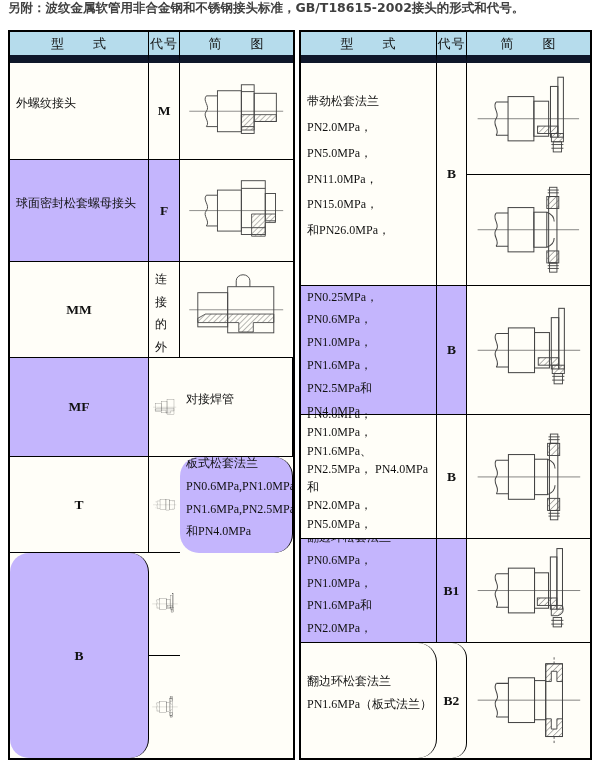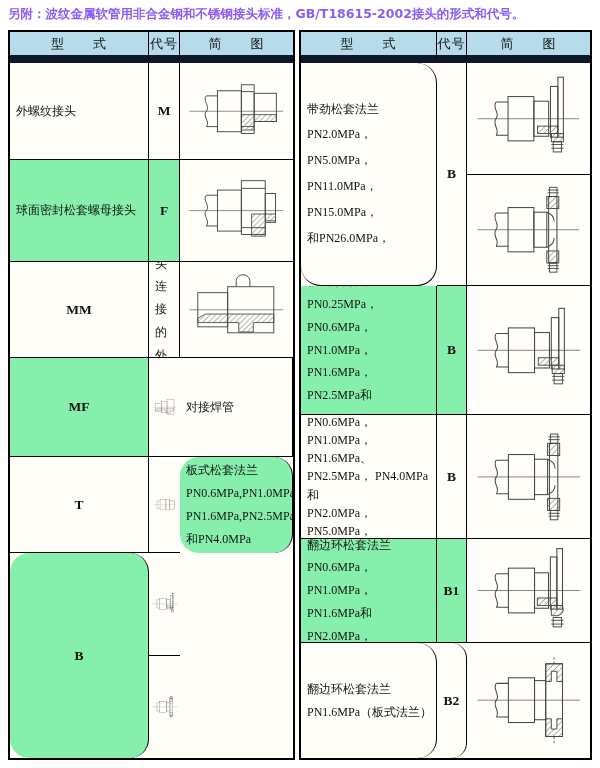--- a/index.html
+++ b/index.html
@@ -1,36 +1,36 @@
 <!DOCTYPE html>
 <html><head>
 <meta charset="utf-8">
 <style>
   html,body{margin:0;padding:0;background:#fff;}
   .page{position:relative;width:600px;height:768px;background:#ffffff;overflow:hidden;
         font-family:"Liberation Serif","DejaVu Serif",serif;color:#111;}
-  .title{position:absolute;left:8px;top:6px;width:588px;
+  .title{position:absolute;left:8px;top:0;width:588px;
          font-family:"DejaVu Sans","Liberation Sans",sans-serif;
-         font-weight:700;font-size:12.5px;white-space:nowrap;color:#8b5cf6;}
+         font-weight:700;font-size:12.5px;white-space:nowrap;color:#404040;}
   .tables{position:absolute;left:8px;top:30px;display:flex;gap:4px;}
   .tbl{display:grid;height:730px;border:2px solid #000;background:#fffef8;box-sizing:border-box;}
   .tbl-left {width:287px;grid-template-columns:139px 31px 1fr;
              grid-template-rows:31px 97px 102px 96px 99px 96px 1fr;}
   .tbl-right{width:293px;grid-template-columns:136px 30px 1fr;
              grid-template-rows:31px 223px 129px 124px 104px 1fr;}
   .c{border-right:1px solid #000;border-bottom:1px solid #000;box-sizing:border-box;
      display:flex;align-items:center;justify-content:center;overflow:hidden;background:#fffef8;}
   .c.lastcol{border-right:none;text-align:center;}
   .c.lastrow{border-bottom:none;border-radius:19px;}
   .hd{background:#b6dcec;border-bottom:8px solid #0f172a;font-size:13px;letter-spacing:1px;}
-  .yellow{background:#86efac;}
-  .type{justify-content:flex-start;text-align:left;padding:4px 3px 4px 6px;
+  .yellow{background:#c4b5fd;}
+  .type{justify-content:flex-start;text-align:left;padding:4px 3px 19px 6px;
         font-size:12px;line-height:1.9;white-space:pre-line;}
   .type.tight{line-height:1.52;}
-  .type.roomy{line-height:2.15;border-radius:20px;}
+  .type.roomy{line-height:2.15;}
   .code{font-size:13.5px;font-weight:600;font-family:"Liberation Serif",serif;}
   .diag{padding:2px;}
   .diag svg{width:94%;height:94%;}
   .split{flex-direction:column;padding:0;}
   .half{flex:1 1 0;width:100%;display:flex;align-items:center;justify-content:center;min-height:0;}
   .half.first{border-bottom:1px solid #000;}
   .half svg{width:90%;height:90%;}
 </style>
 </head>
 <body>

